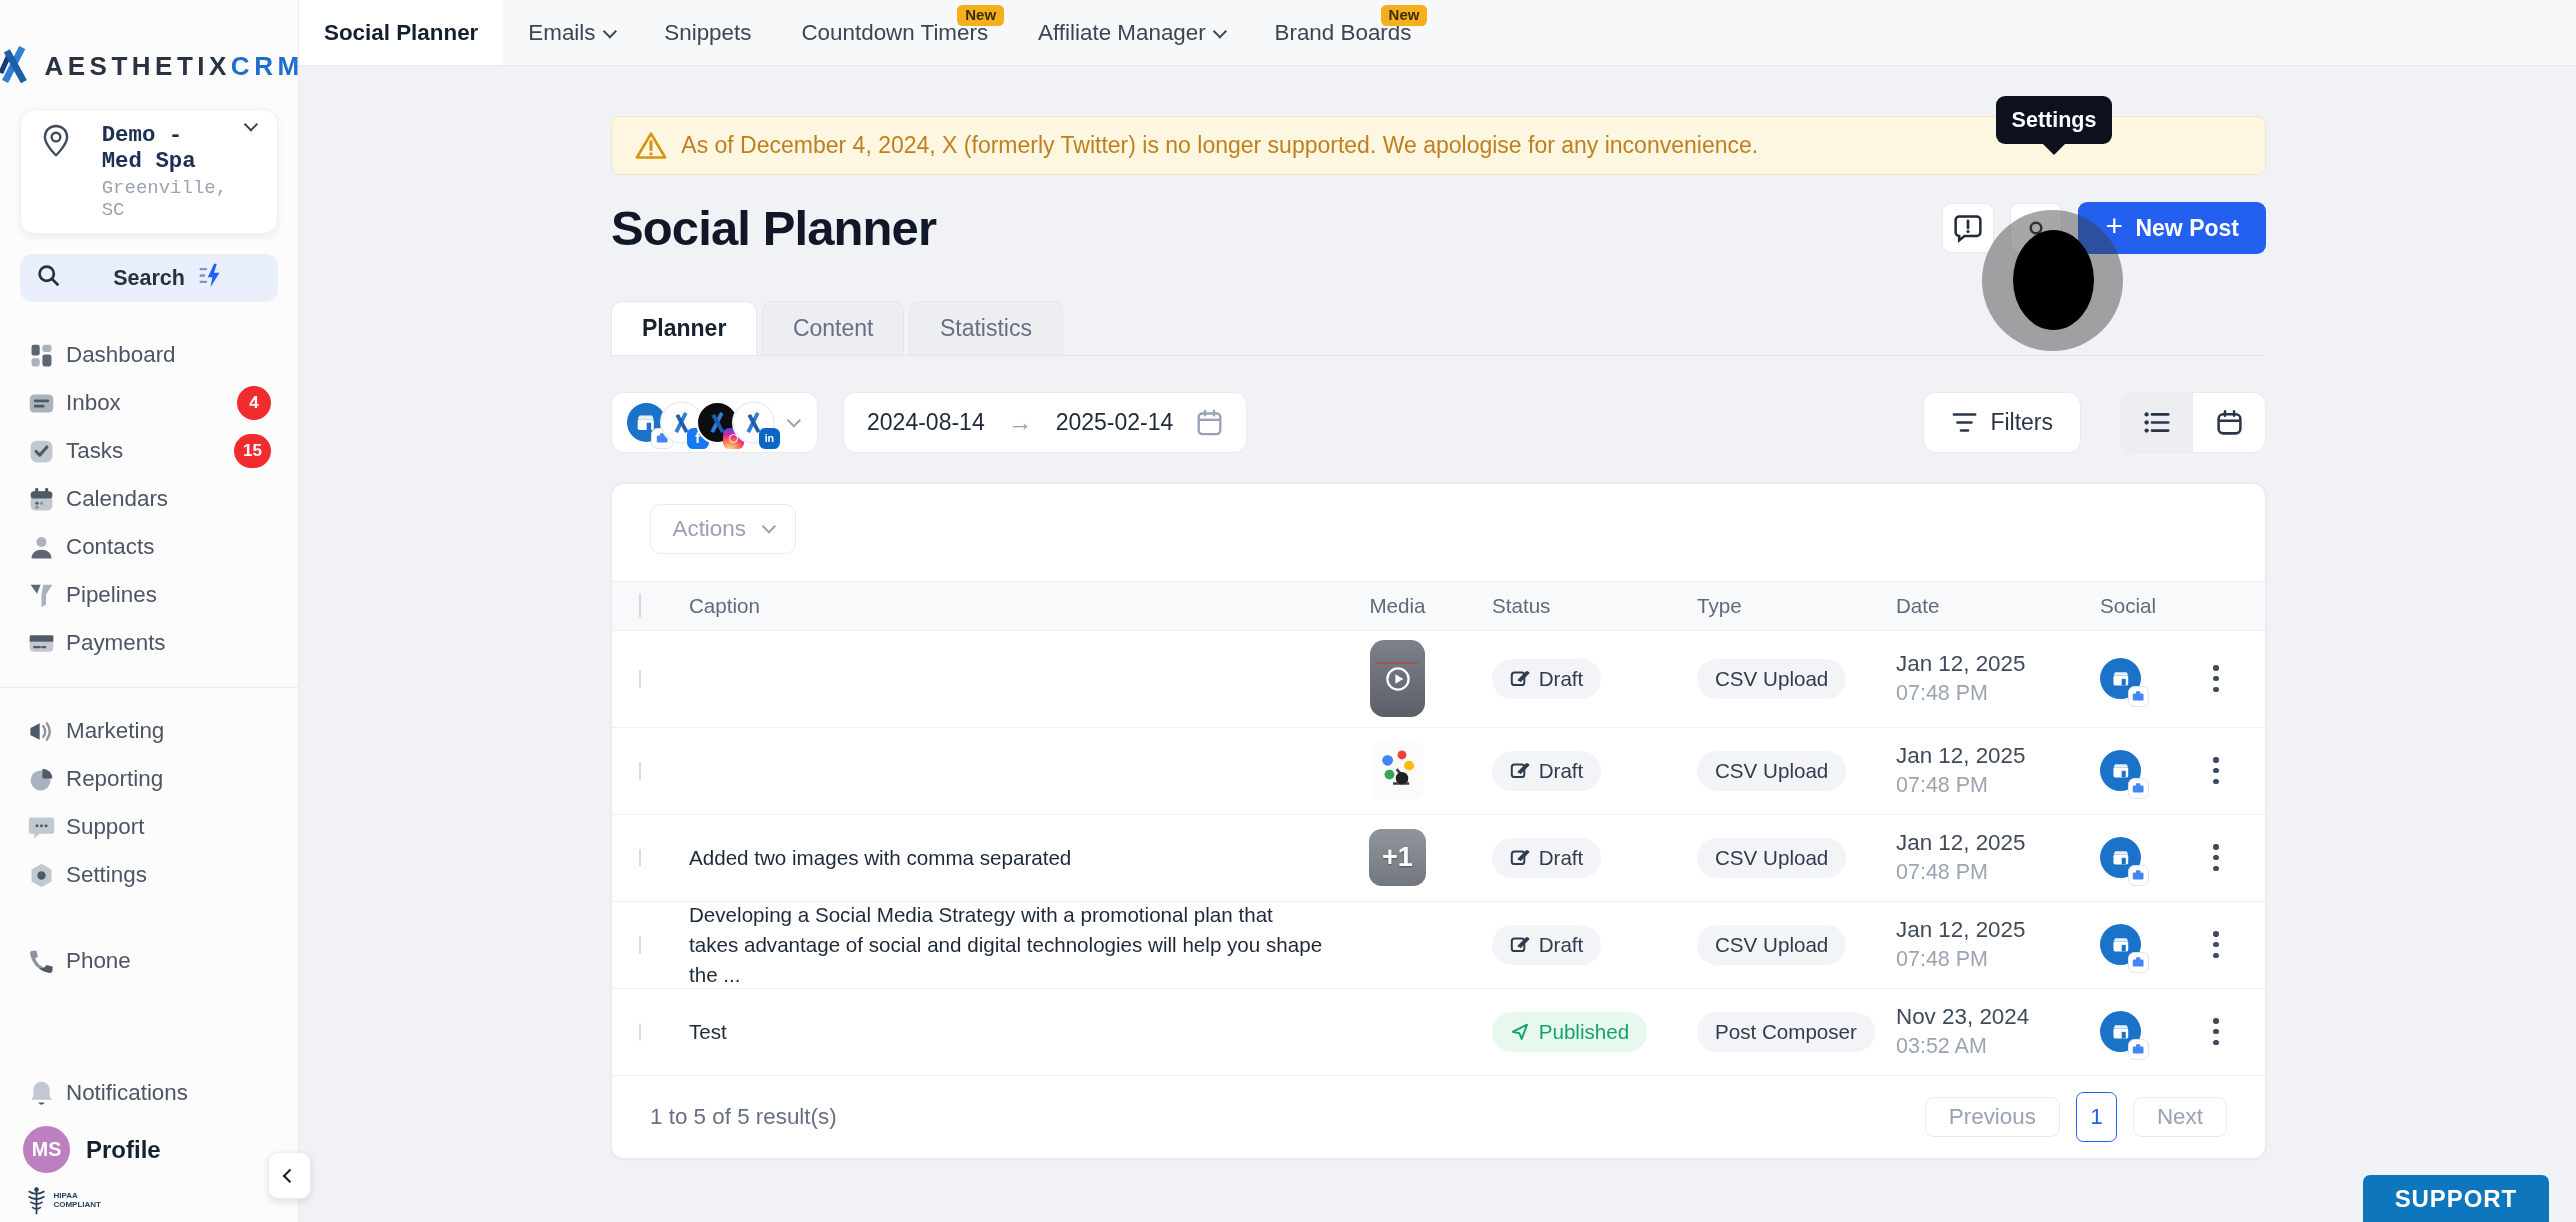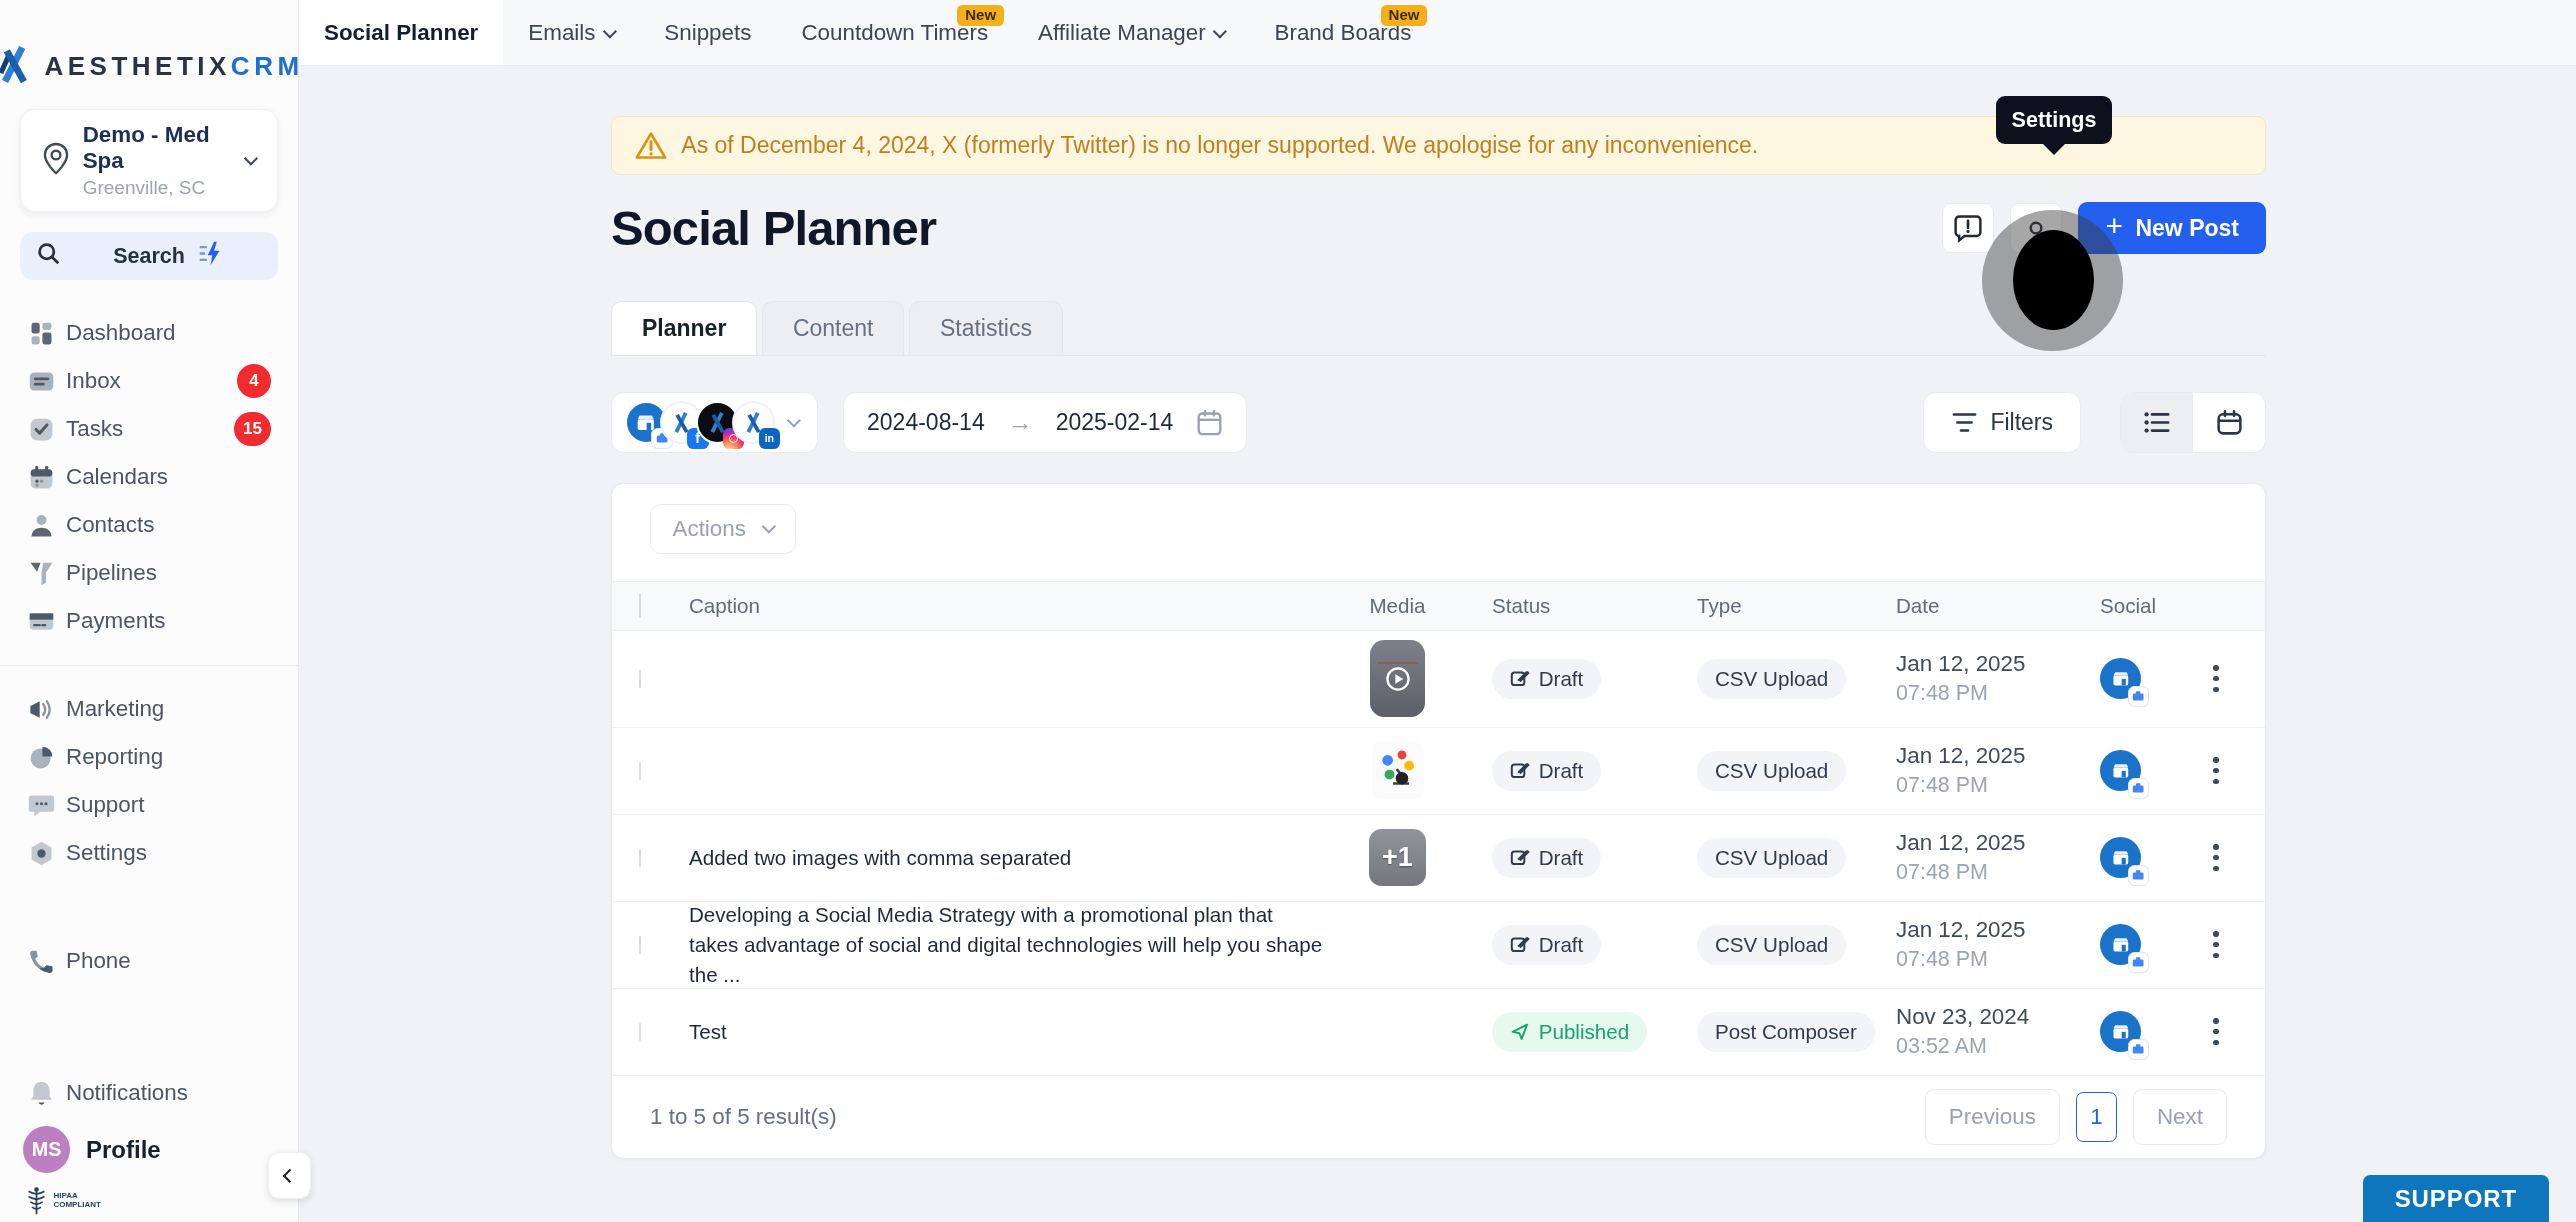--- a/index.html
+++ b/index.html
@@ -8,21 +8,21 @@
 
   
   .chev { display:inline-block; width:9.8px; height:9.8px; border:solid currentColor; border-width:0 2.7px 2.7px 0; transform:rotate(45deg) translate(-1.8px,-1.8px); }
   .chev.left { transform:rotate(135deg); }
 
   
   .sidebar { position:absolute; left:0; top:0; width:299px; height:1223px; background:#fcfcfd; border-right:1.8px solid #e8eaee; z-index:20; }
   .logo-row { display:flex; align-items:center; justify-content:center; gap:9px; padding-top:34px; height:98px; }
   .logo-text { font-size:26px; font-weight:600; letter-spacing:4.5px; color:#2a3342; }
   .logo-text b { color:#1f6fd1; font-weight:800; }
-  .location-card { margin:10.7px 19.7px 0; background:#ffffff; border:0.9px solid #eef0f3; box-shadow:0 2.7px 7.2px rgba(16,24,40,.07); border-radius:14.3px; padding:12.5px 16px; display:flex; align-items:center; gap:8px; cursor:pointer; }
+  .location-card { margin:10.7px 19.7px 0; background:#ffffff; border:0.9px solid #eef0f3; box-shadow:0 2.7px 7.2px rgba(16,24,40,.07); border-radius:14.3px; padding:12.5px 16px; display:flex; gap:27px; cursor:pointer;font-family:Liberation Mono, monospace; }
   .loc-txt { flex:1; min-width:0; }
   .loc-name { font-size:22.4px; font-weight:700; color:#1d2f54; }
   .loc-city { font-size:19px; color:#9aa4b2; margin-top:2.7px; }
   .loc-chev { color:#36435a; margin-right:5.4px; }
   .search-pill { margin:19.7px 19.7px 0; background:#e9effb; border-radius:12.5px; height:48px; display:flex; align-items:center; gap:12.5px; padding:0 16px; cursor:pointer; }
   .search-pill span { font-size:21.5px; font-weight:700; color:#263242; flex:1; }
   .menu { margin-top:29px; }
   .menu-item { display:flex; align-items:center; gap:10px; height:48px; padding:0 27px; font-size:22.4px; color:#4b5565; cursor:pointer; }
   .menu-item svg { flex:0 0 auto; }
   .badge-red { margin-left:auto; background:#f12b2e; color:#fff; font-size:17px; font-weight:700; min-width:34px; height:34px; border-radius:894px; display:flex; align-items:center; justify-content:center; padding:0 9px; }
@@ -117,21 +117,21 @@
   .kebab i { width:5.4px; height:5.4px; border-radius:50%; background:#3f4a5a; display:block; }
 
   .thumb-video { width:55px; height:77px; border-radius:14.3px; background:linear-gradient(180deg,#7d828a,#5a5f68); display:flex; align-items:center; justify-content:center; position:relative; overflow:hidden; }
   .thumb-video:before { content:""; position:absolute; top:21.5px; left:7.2px; right:7.2px; height:2.7px; background:rgba(190,60,50,.55); }
   .thumb-collage { width:52px; height:57px; border-radius:9px; background:#fbfbfc; display:flex; align-items:center; justify-content:center; }
   .thumb-plus { width:57px; height:57px; border-radius:12.5px; background:linear-gradient(180deg,#90959c,#73777e); color:#fff; font-size:27px; font-weight:700; display:flex; align-items:center; justify-content:center; text-shadow:0 0.9px 1.8px rgba(0,0,0,.4); }
 
   .tfoot { display:flex; align-items:center; height:82px; padding:0 38px; }
   .results { font-size:22.4px; color:#667085; }
   .pager { margin-left:auto; display:flex; align-items:center; gap:16px; }
-  .pg-btn { height:56px; padding:16px 23px; background:#fff; border:1.8px solid #e8eaee; border-radius:9px; font-size:22.4px; color:#98a2b3; display:flex; align-items:center; cursor:pointer; font-family:inherit; }
+  .pg-btn { height:40px; padding:16px 23px; background:#fff; border:1.8px solid #e8eaee; border-radius:9px; font-size:22.4px; color:#98a2b3; display:flex; align-items:center; cursor:pointer; font-family:inherit; }
   .pg-num { height:50px; width:41px; background:#fff; border:1.8px solid #2360ef; border-radius:7.2px; font-size:22.4px; color:#2360ef; display:flex; align-items:center; justify-content:center; cursor:pointer; }
 
   .support-btn { position:absolute; right:27px; bottom:0; height:48px; background:#0e76bd; color:#fff; font-size:24px; font-weight:700; letter-spacing:0.9px; padding:0 32px; border:none; border-radius:7.2px 7.2px 0 0; z-index:40; cursor:pointer; font-family:inherit; }
 </style>
 </head>
 <body>
 
 <aside class="sidebar">
   <div class="logo-row">
     <span>

